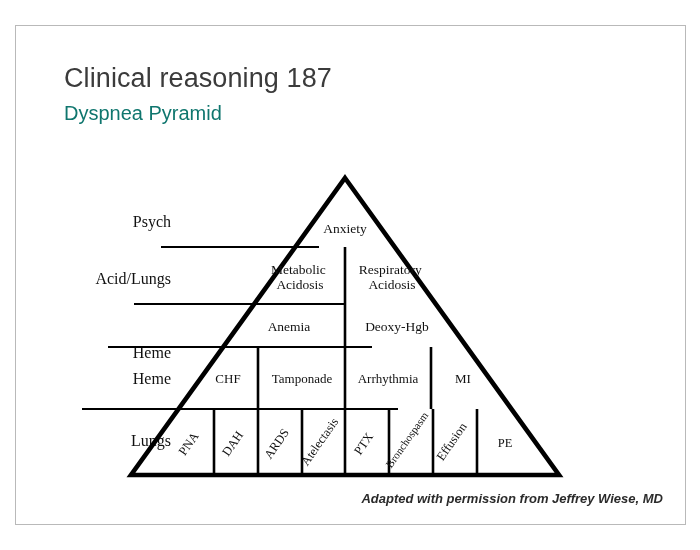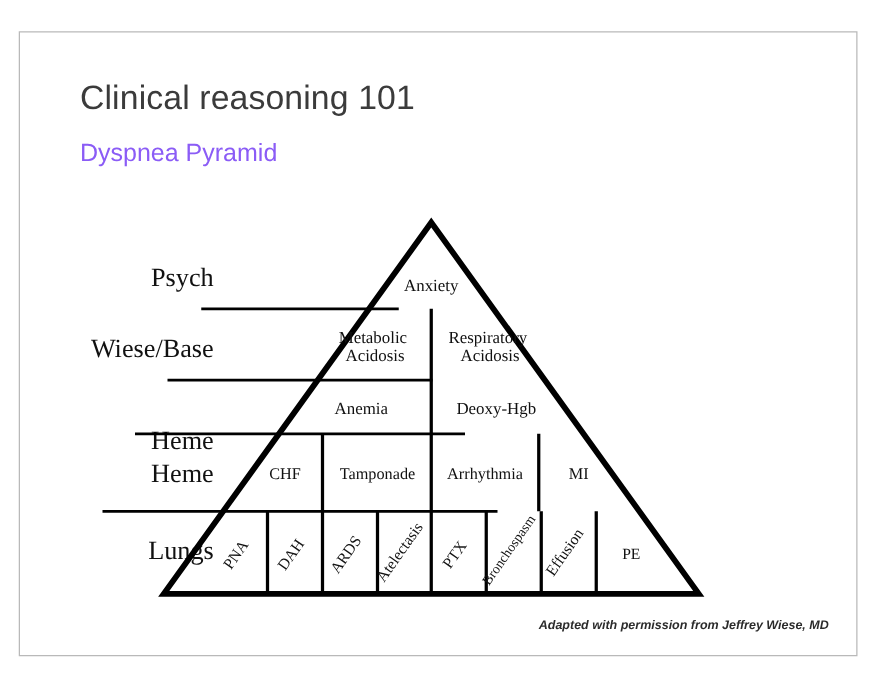--- a/index.html
+++ b/index.html
@@ -31,73 +31,73 @@
   #slide-title {
     font-size: 27px;
     color: #3b3b3b;
     font-weight: 400;
     line-height: 1.05;
     letter-spacing: 0.1px;
     white-space: nowrap;
   }
   #slide-subtitle {
     font-size: 20px;
-    color: #8b5cf6;
+    color: #0f766e;
     font-weight: 400;
     line-height: 1.15;
-    margin-top: 20px;
+    margin-top: 10px;
     white-space: nowrap;
   }
   #pyramid-figure {
     position: absolute;
     left: 0;
     top: 0;
     width: 671px;
     height: 500px;
   }
   #pyramid-svg {
     position: absolute;
     left: 0;
     top: 0;
   }
   .tier-label {
     position: absolute;
     font-family: "Liberation Serif", serif;
-    font-size: 21px;
+    font-size: 16px;
     color: #111111;
     text-align: right;
     white-space: nowrap;
     transform: translateY(-50%);
   }
   #credit {
     position: absolute;
     right: 22px;
     bottom: 18px;
     font-family: "Liberation Sans", sans-serif;
     font-style: italic;
     font-weight: bold;
-    font-size: 10px;
+    font-size: 13px;
     color: #2b2b2b;
     white-space: nowrap;
   }
 </style>
 </head>
 <body>
 
 <div id="slide">
 
   <div id="title-block">
-    <div id="slide-title">Clinical reasoning 101</div>
+    <div id="slide-title">Clinical reasoning 187</div>
     <div id="slide-subtitle">Dyspnea Pyramid</div>
   </div>
 
   <div id="pyramid-figure">
 
     <div class="tier-label" style="right:516px; top:196px;">Psych</div>
-    <div class="tier-label" style="right:516px; top:253px;">Wiese/Base</div>
+    <div class="tier-label" style="right:516px; top:253px;">Acid/Lungs</div>
     <div class="tier-label" style="right:516px; top:300px;margin-top:27px;">Heme</div>
     <div class="tier-label" style="right:516px; top:353px;">Heme</div>
     <div class="tier-label" style="right:516px; top:415px;">Lungs</div>
 
     <svg id="pyramid-svg" width="671" height="500" viewBox="0 0 671 500">
 
       <g stroke="#000000" stroke-width="2.2" fill="none">
         <line x1="145" y1="221" x2="303" y2="221"></line>
         <line x1="118" y1="278" x2="330" y2="278"></line>
         <line x1="92" y1="321" x2="356" y2="321"></line>

